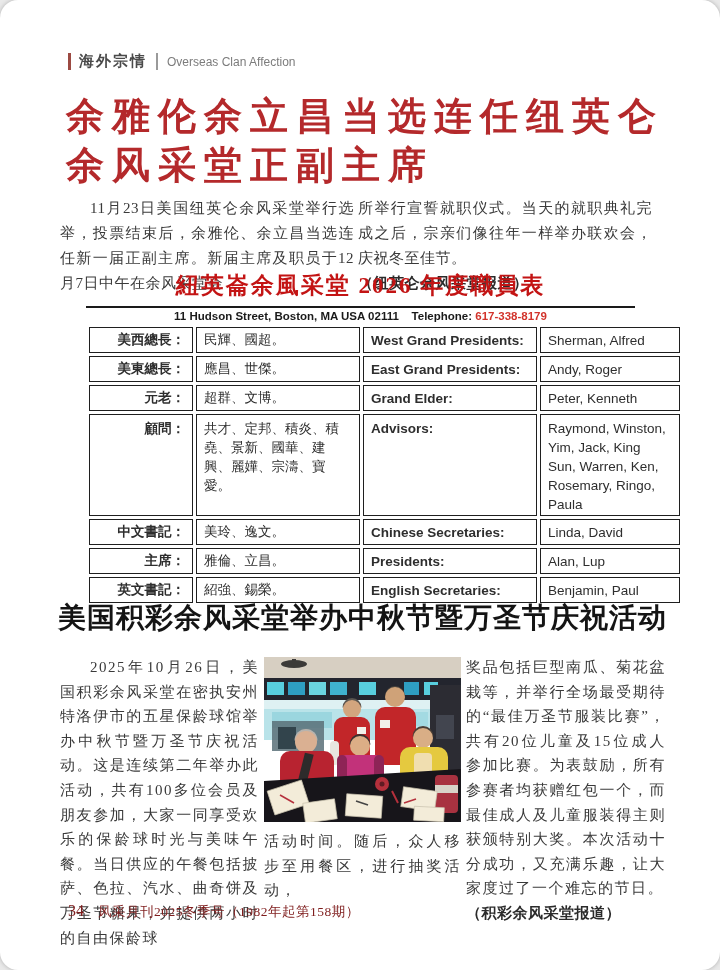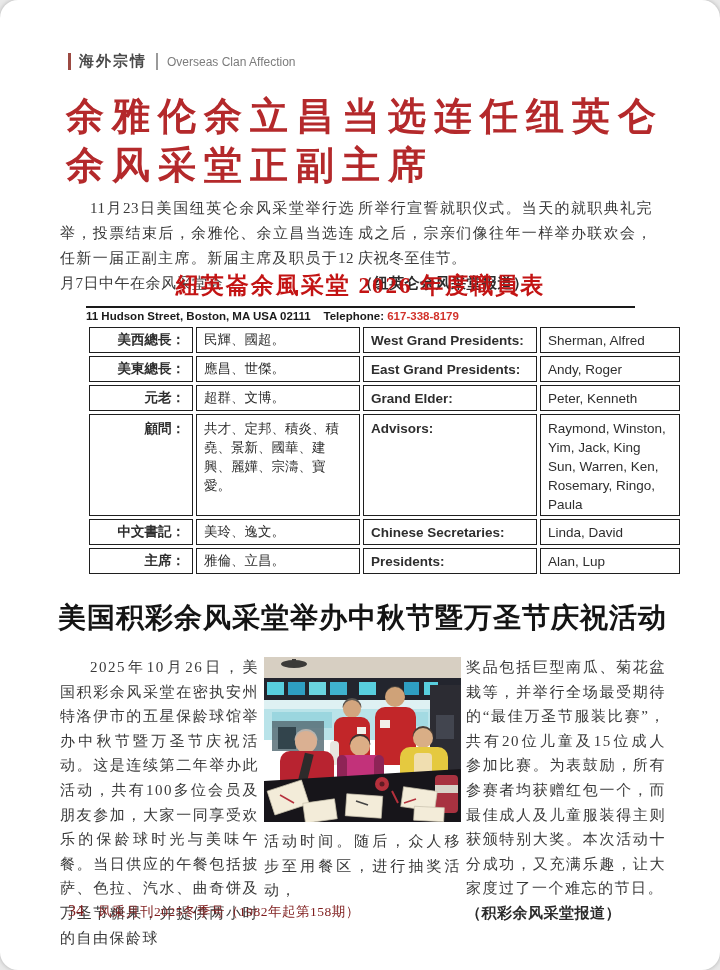--- a/index.html
+++ b/index.html
@@ -22,21 +22,21 @@
     font-family:"Liberation Sans",sans-serif;
   }
   .intro{position:absolute;left:60px;top:196px;width:604px;display:flex;gap:4px;}
   .intro .col{width:294px;font-size:15px;line-height:25px;letter-spacing:0.5px;text-align:justify;color:#3a3a3a;}
   .indent{text-indent:2em;margin:0;}
   .byline{margin:0;text-align:left;font-weight:bold;color:#2b2b2b;letter-spacing:0.5px;}
   
   .roster{position:absolute;left:86px;top:270px;width:549px;}
   .rtitle{margin:0;text-align:center;color:#c31414;font-size:23px;font-weight:bold;letter-spacing:2px;font-family:"Liberation Serif",serif;}
   .rrule{height:0;border-top:2px solid #1a1a1a;margin:5px 0 2px 0;}
-  .raddr{font-family:"Liberation Sans",sans-serif;font-size:11.5px;font-weight:bold;color:#1a1a1a;margin:0 0 2px 0;}
+  .raddr{text-align:center;font-family:"Liberation Sans",sans-serif;font-size:11.5px;font-weight:bold;color:#1a1a1a;margin:0 0 2px 0;}
   .raddr .phone{color:#d2332b;}
   table.rt{border-collapse:separate;border-spacing:3px;width:100%;table-layout:fixed;}
   table.rt td{border:1.5px solid #1f1f1f;padding:1px 7px;vertical-align:middle;height:22px;}
   td.c-zht{width:88px;text-align:right;font-weight:bold;font-size:13.5px;font-family:"Liberation Serif",serif;}
   td.c-zhn{width:148px;font-size:13.5px;font-family:"Liberation Serif",serif;}
   td.c-ent{width:158px;font-family:"Liberation Sans",sans-serif;font-weight:bold;font-size:13.5px;}
   td.c-enn{width:124px;font-family:"Liberation Sans",sans-serif;font-size:13.5px;}
   tr.tall td{vertical-align:top;padding-top:4px;line-height:19px;}
   
   .h2{
@@ -123,20 +123,26 @@
           <td class="c-zhn">美玲、逸文。</td>
           <td class="c-ent">Chinese Secretaries:</td>
           <td class="c-enn">Linda, David</td>
         </tr>
         <tr>
           <td class="c-zht">主席：</td>
           <td class="c-zhn">雅倫、立昌。</td>
           <td class="c-ent">Presidents:</td>
           <td class="c-enn">Alan, Lup</td>
         </tr>
+        <tr>
+          <td class="c-zht">英文書記：</td>
+          <td class="c-zhn">紹強、錫榮。</td>
+          <td class="c-ent">English Secretaries:</td>
+          <td class="c-enn">Benjamin, Paul</td>
+        </tr>
       </tbody>
     </table>
   </div>
 
   <div class="h2">美国积彩余风采堂举办中秋节暨万圣节庆祝活动</div>
 
   <div class="art2">
     <div class="a2col a2c1">
       <p class="indent">2025年10月26日，美国积彩余风采堂在密执安州特洛伊市的五星保龄球馆举办中秋节暨万圣节庆祝活动。这是连续第二年举办此活动，共有100多位会员及朋友参加，大家一同享受欢乐的保龄球时光与美味午餐。当日供应的午餐包括披萨、色拉、汽水、曲奇饼及万圣节糖果，并提供两小时的自由保龄球</p>
     </div>

